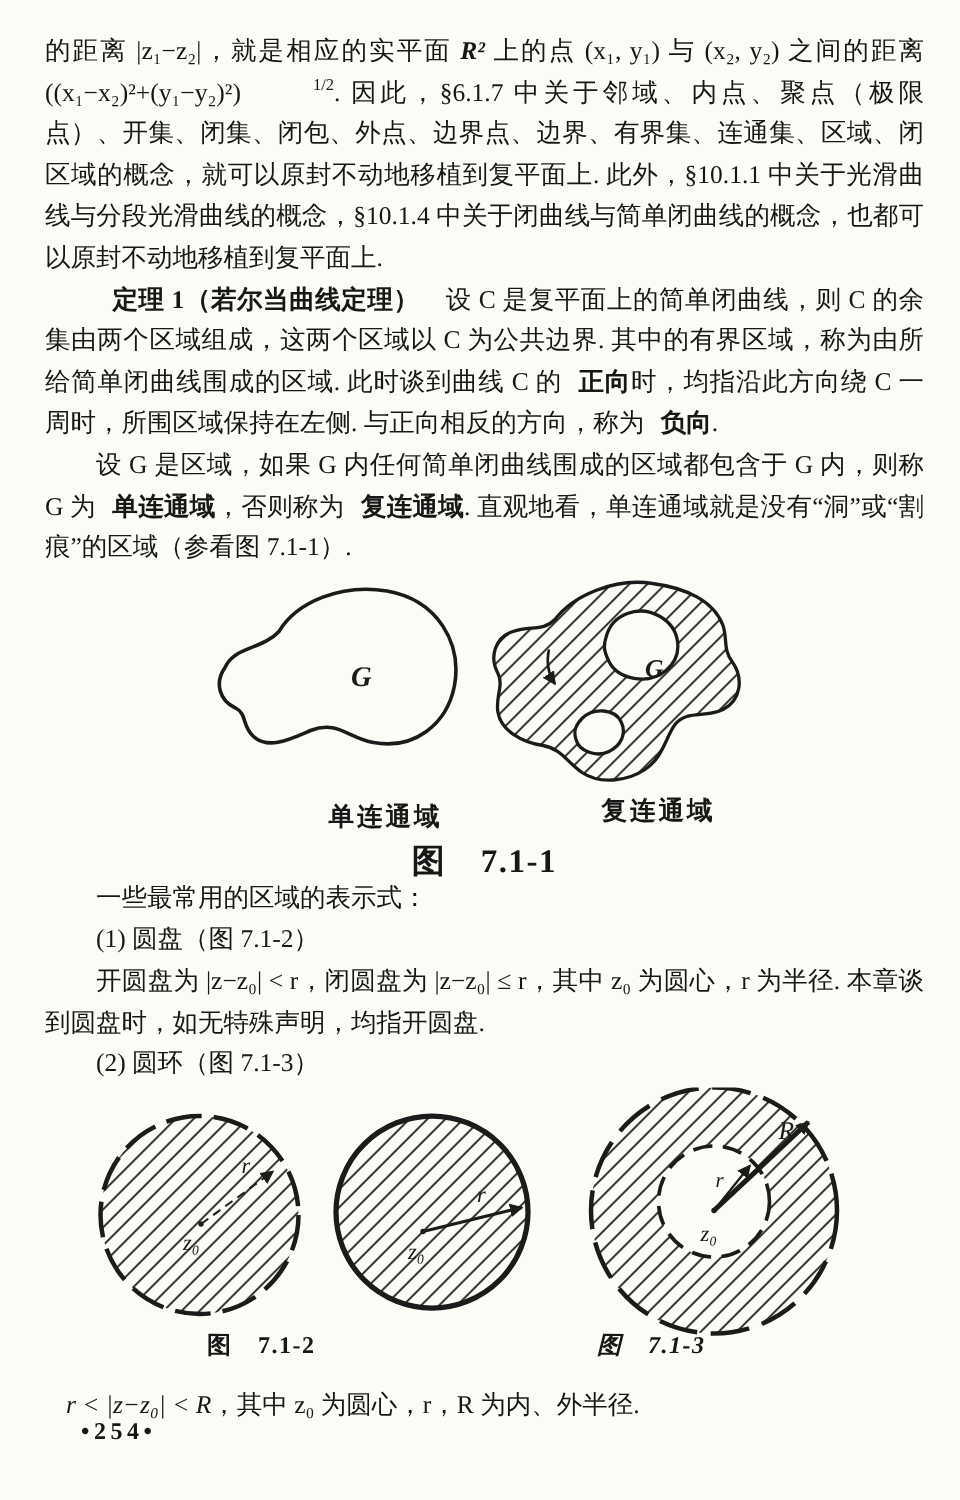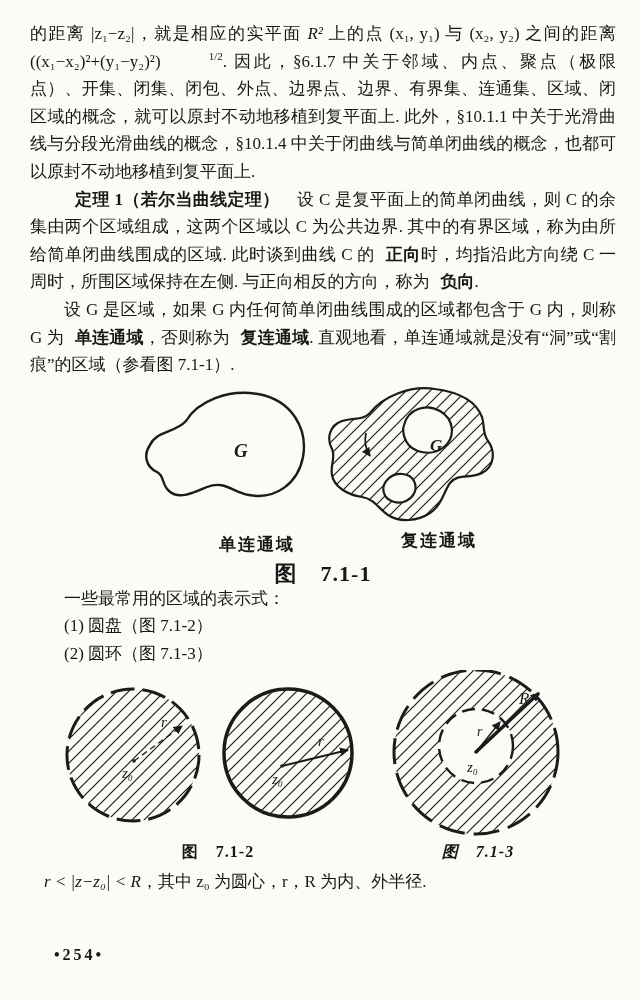--- a/index.html
+++ b/index.html
@@ -14,38 +14,38 @@
   }
   .content{position:absolute;left:30px;top:20px;width:586px;}
   p.para{
     margin:0;
     font-size:17px;
     line-height:27.6px;
     text-align:justify;
   }
   .indent{text-indent:2em;}
   .b{font-weight:700;margin-left:11px;}
-  .bi{font-weight:400;font-style:italic;}
+  .bi{font-weight:700;font-style:italic;}
   .math{font-style:italic;}
   sup.half{font-size:11px;line-height:0;margin-left:48px;}
   
   .fig1{position:relative;height:202px;margin:4px 0 0 0;}
   .fig2{position:relative;height:198px;margin:2px 0 0 0;}
   .fig-svg{position:absolute;left:0;top:0;}
   .figlabel{
     position:absolute;top:150px;width:150px;
     text-align:center;font-size:17px;font-weight:700;letter-spacing:2px;
   }
   .figlabel.right{top:146px;}
   .figcap{
     position:absolute;width:100%;text-align:center;
     font-size:22px;font-weight:700;letter-spacing:1px;
   }
   .fig1 .figcap{top:176px;}
-  .fig2 .figcap2{position:absolute;top:172px;font-size:16px;font-weight:700;letter-spacing:1px;width:160px;text-align:center;}
+  .fig2 .figcap2{position:absolute;top:162px;font-size:16px;font-weight:700;letter-spacing:1px;width:160px;}
   .formula-line{padding-left:14px;margin-top:2px;}
   .pagenum{
     position:absolute;left:54px;top:946px;
     font-size:16px;font-weight:700;letter-spacing:3px;text-align:center;
   }
   svg text{font-family:"Liberation Serif","DejaVu Serif",serif;}
 </style>
 </head>
 <body>
 
@@ -83,20 +83,21 @@
         <path d="M 336,50 C 334,59 336,67 340,73" fill="none" stroke="#1b1b1b" stroke-width="1.8" marker-end="url(#ah1)"></path>
         <text x="400" y="68" font-size="17" font-style="italic" font-weight="700" fill="#1b1b1b">G</text>
       </svg>
       <div class="figlabel" style="left:152px;">单连通域</div>
       <div class="figlabel right" style="left:334px;">复连通域</div>
       <div class="figcap">图　7.1-1</div>
     </div>
 
     <p class="para indent">一些最常用的区域的表示式：</p>
     <p class="para indent">(1) 圆盘（图 7.1-2）</p>
+    <p class="para indent">开圆盘为 |z−z₀| &lt; r，闭圆盘为 |z−z₀| ≤ r，其中 z₀ 为圆心，r 为半径. 本章谈到圆盘时，如无特殊声明，均指开圆盘.</p>
     <p class="para indent">(2) 圆环（图 7.1-3）</p>
 
     <div class="fig2">
       <svg class="fig-svg" width="586" height="168" viewBox="0 0 586 168">
         <defs>
           <pattern id="hatch2" patternUnits="userSpaceOnUse" width="12" height="12">
             <path d="M-3,3 L3,-3 M0,12 L12,0 M9,15 L15,9" stroke="#1b1b1b" stroke-width="1.2" fill="none"></path>
           </pattern>
           <marker id="ah2" markerWidth="10" markerHeight="9" refX="8" refY="4.5" orient="auto" markerUnits="userSpaceOnUse">
             <path d="M0,0 L9,4.5 L0,9 z" fill="#1b1b1b"></path>

